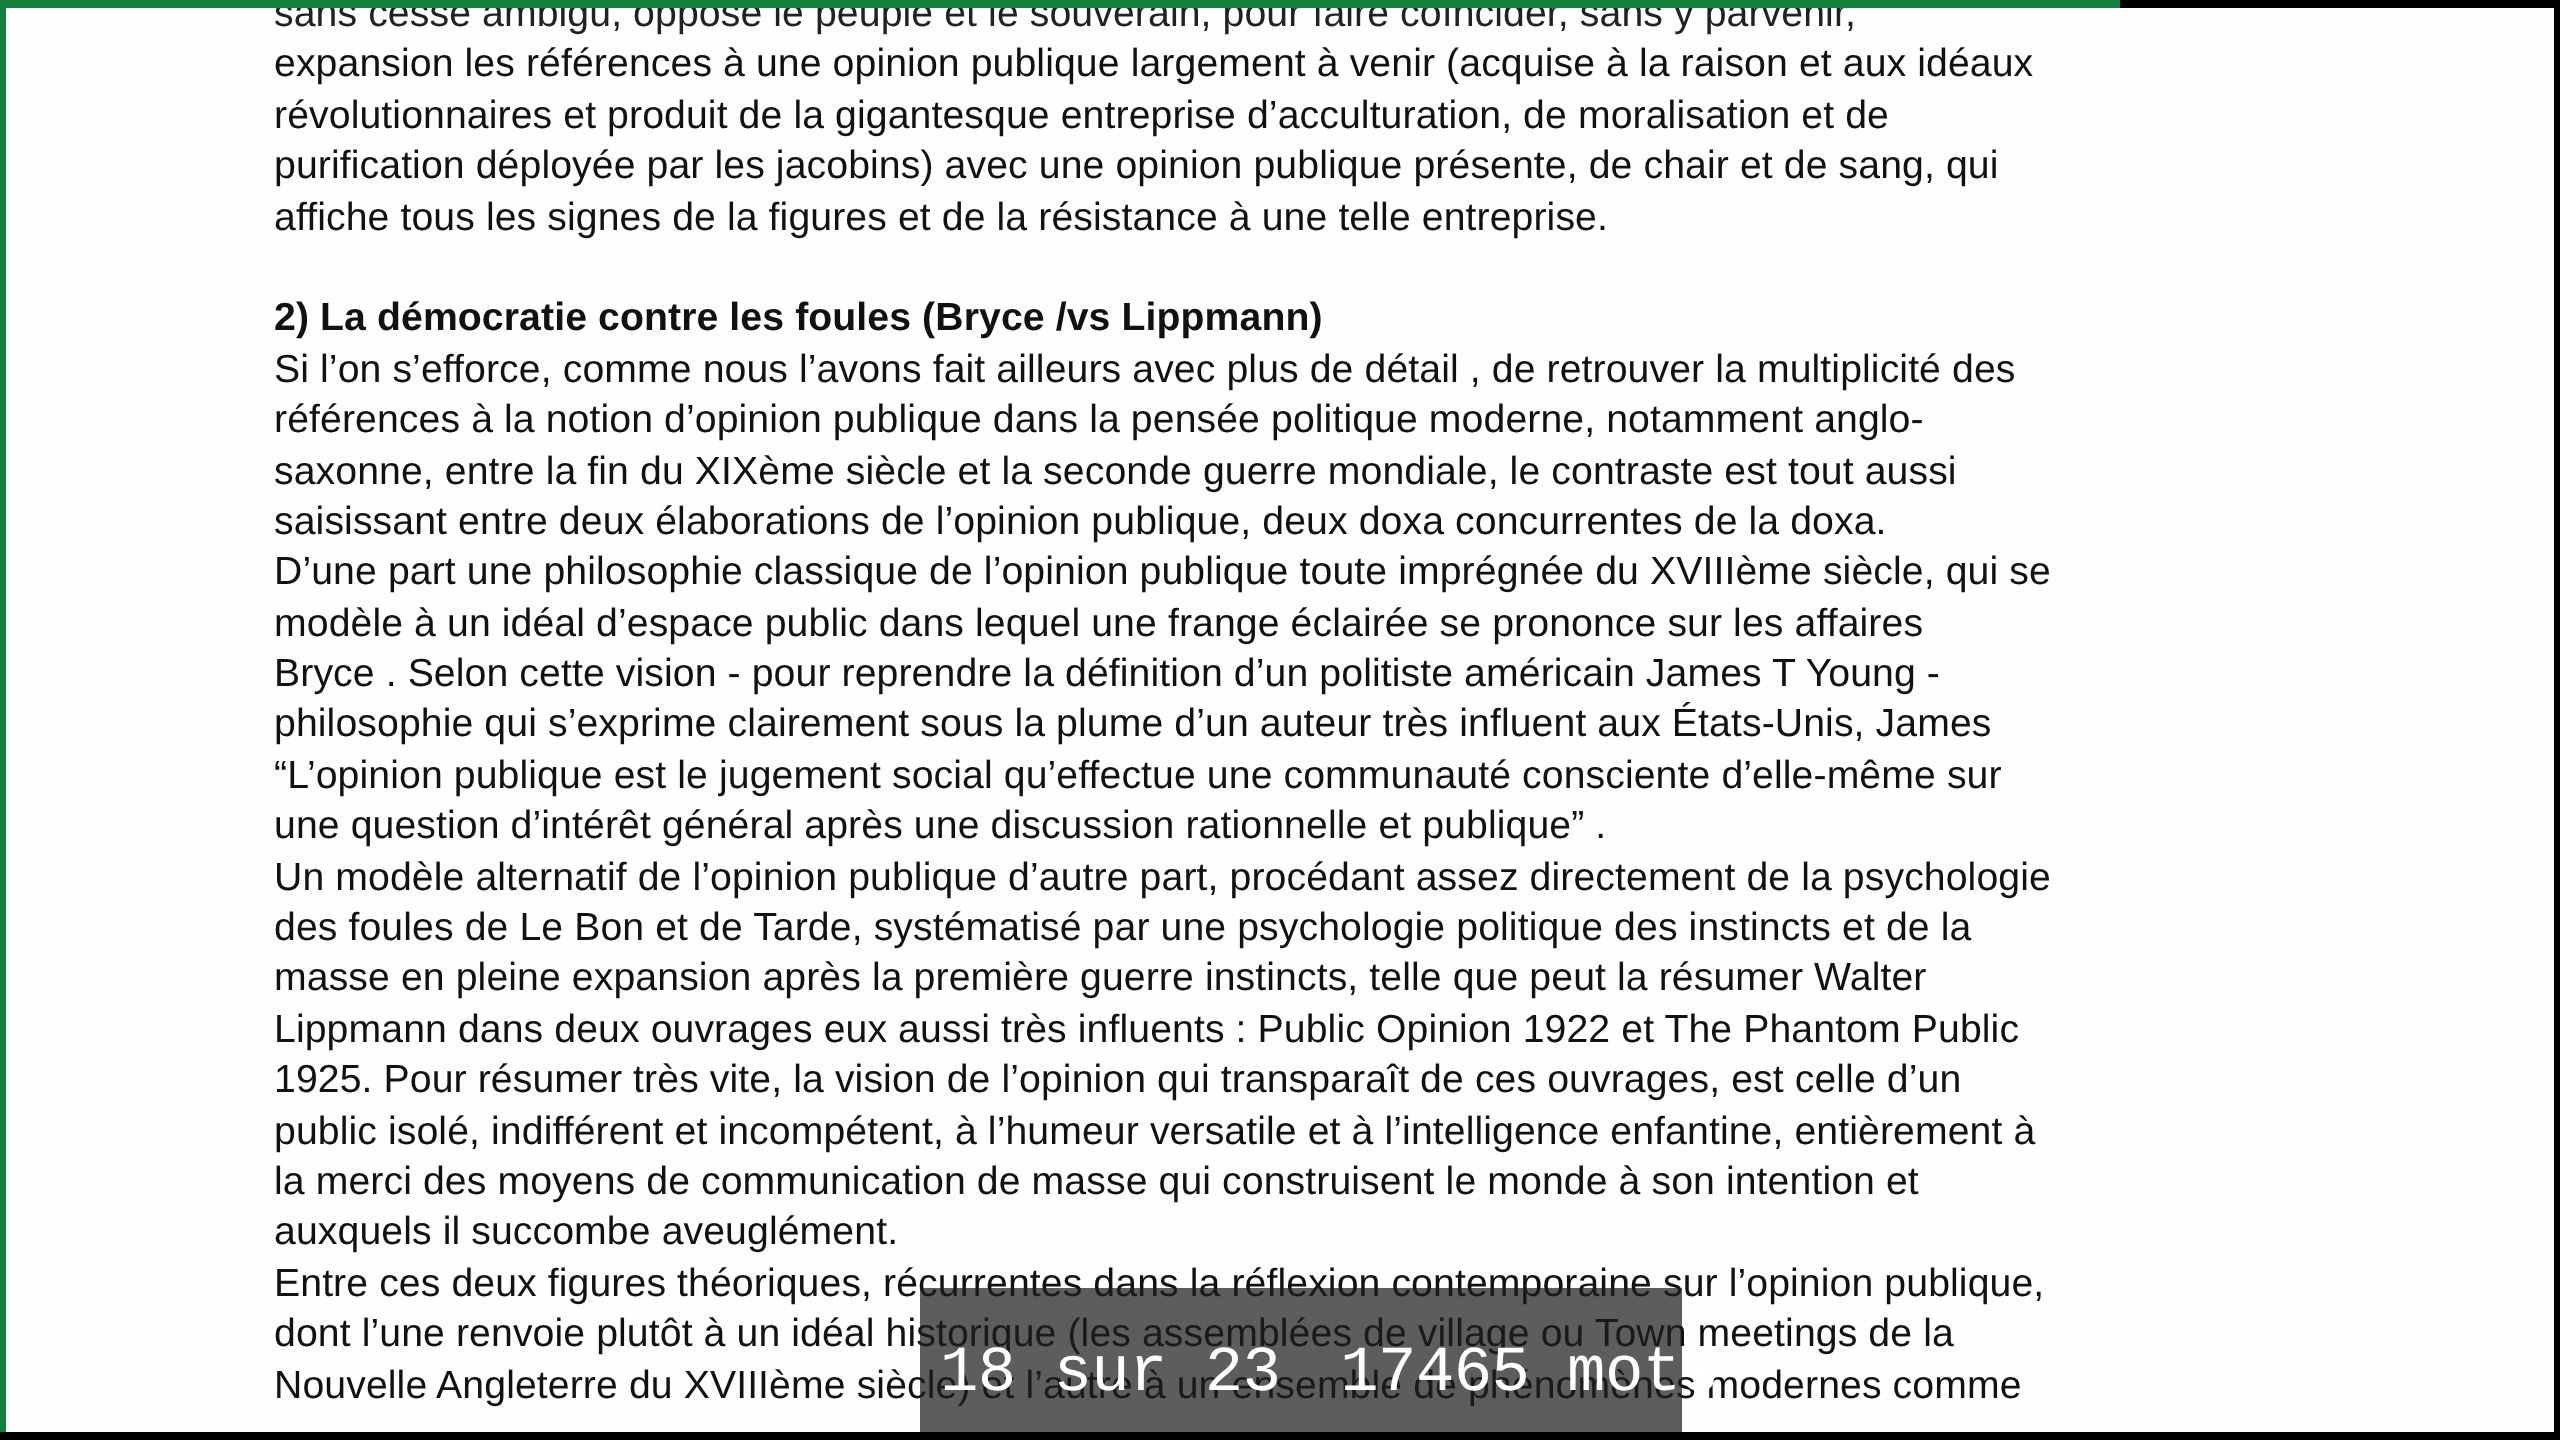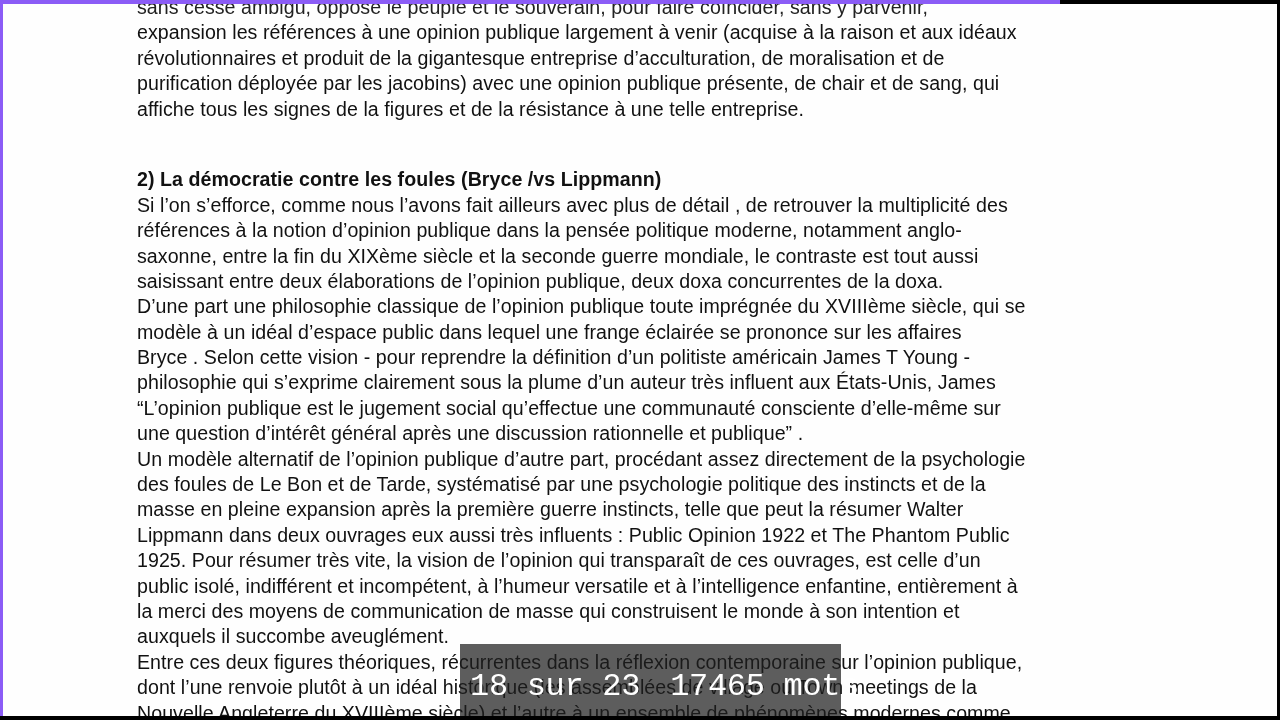--- a/index.html
+++ b/index.html
@@ -2,42 +2,42 @@
 <html><head>
   <meta charset="utf-8">
   <style>
     * { margin: 0; padding: 0; box-sizing: border-box; }
     html, body {
       width: 1280px; height: 720px; overflow: hidden;
       background: #000;
     }
     .frame {
       position: absolute; left: 0; top: 0; width: 1060px; height: 720px;
-      background: #8b5cf6;
+      background: #15803d;
     }
     .page {
       position: absolute;
       left: 3px; top: 4px;
       width: 1274px; height: 712px;
       background: #fefefe;
       overflow: hidden;
     }
     .content {
       position: absolute;
       left: 134px; top: -9px;
       width: 1010px;
       font-family: "Liberation Sans", sans-serif;
       font-size: 19.6px;
       line-height: 25.4px;
       color: #111;
       letter-spacing: 0.05px;
     }
     .line { white-space: nowrap; display: block; height: 25.4px; }
     .blank { height: 25.4px; }
-    .heading { font-weight: bold; margin-top: 20px; }
+    .heading { font-weight: bold; }
     .overlay {
       position: absolute;
       left: 460px; top: 644px;
       width: 381px; height: 76px;
       background: rgba(30, 30, 30, 0.72);
     }
     .overlay-text {
       position: absolute;
       left: 470px; top: 668px;
       width: 340px;

